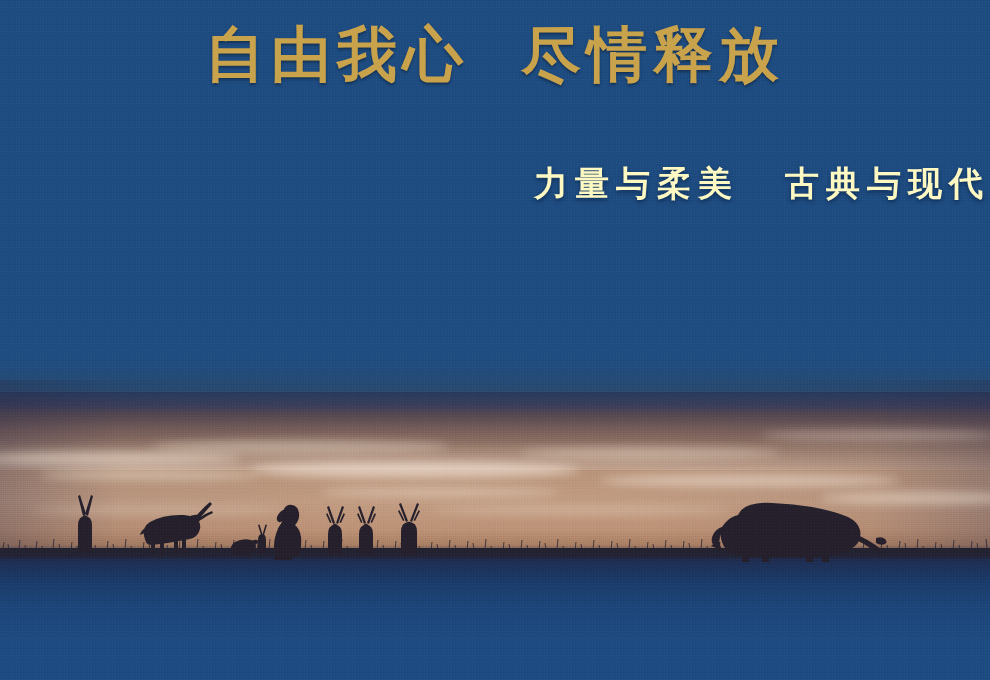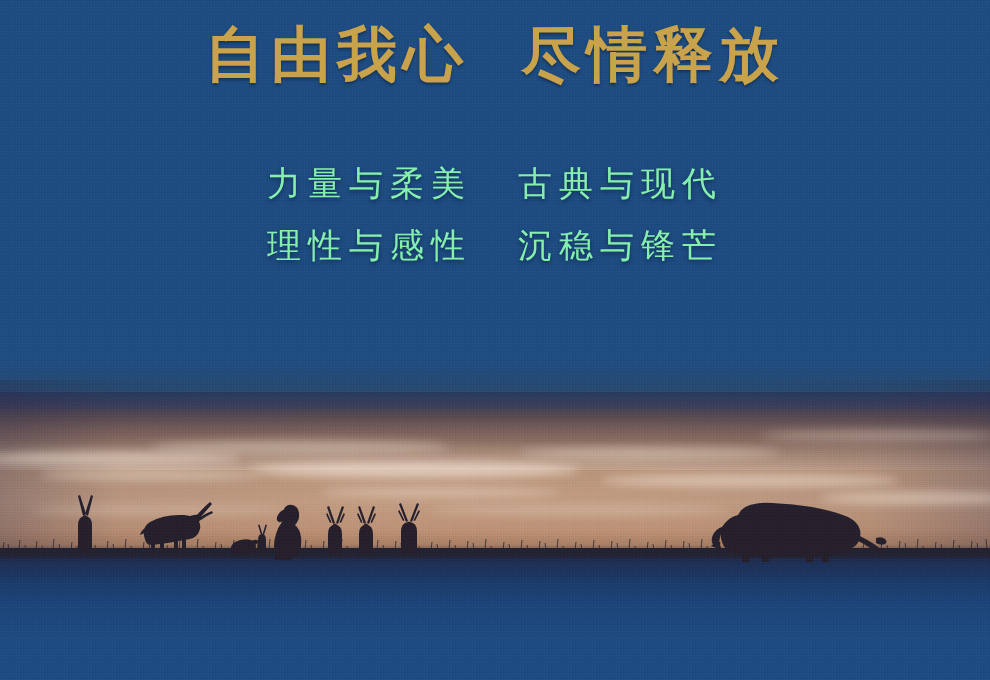--- a/index.html
+++ b/index.html
@@ -110,27 +110,28 @@
     white-space:nowrap;
   }
   #headline .gap{display:inline-block;width:52px;}
 
   #subtitles{
     position:absolute;left:0;top:152px;width:100%;
     text-align:center;
   }
   .sub-line{
     font-family:"Liberation Sans","DejaVu Sans",sans-serif;
-    font-weight:400;
+    font-weight:700;
     font-size:34px;
     line-height:62px;
     letter-spacing:7px;
-    color:#86efac;
+    color:#fef9c3;
     text-shadow:0 2px 4px rgba(0,20,50,.55);
     white-space:nowrap;
+    text-align:right;
   }
   .sub-line .gap{display:inline-block;width:46px;}
 </style>
 </head>
 <body>
 
 <div id="poster">
 
   <div class="layer" id="bg-gradient2"></div>
   <div class="layer" id="cloud-sheet" style="height:78px;"></div>
@@ -257,18 +258,15 @@
   <div class="layer" id="grain2"></div>
 
   <div id="headline">
     <span>自由我心</span><span class="gap"></span><span>尽情释放</span>
   </div>
 
   <div id="subtitles">
     <div class="sub-line">
       <span>力量与柔美</span><span class="gap"></span><span>古典与现代</span>
     </div>
-    <div class="sub-line">
-      <span>理性与感性</span><span class="gap"></span><span>沉稳与锋芒</span>
-    </div>
   </div>
 
 </div>
 
 </body></html>

